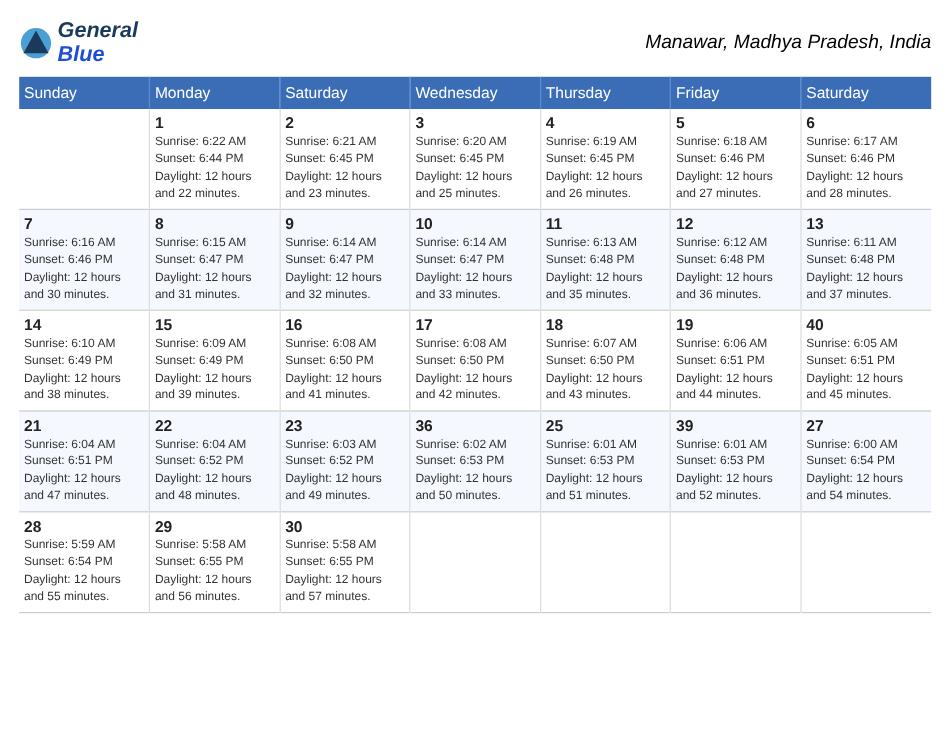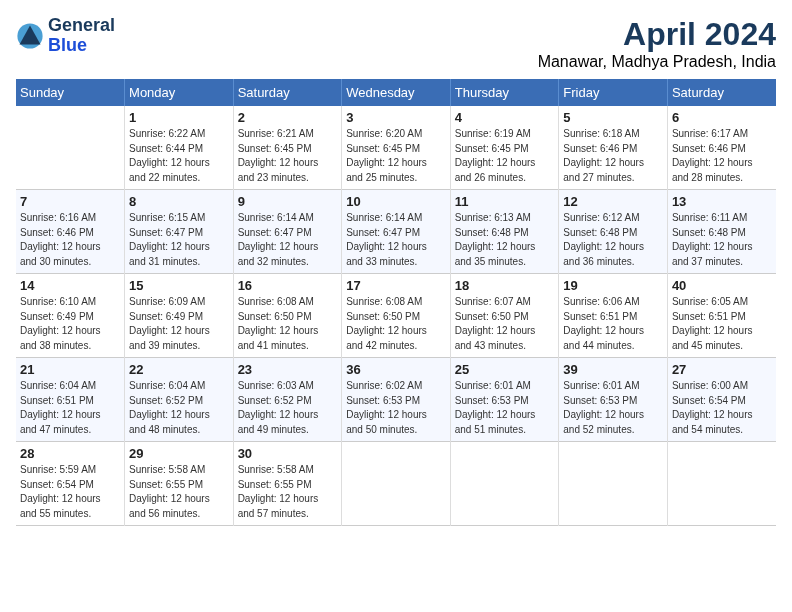--- a/index.html
+++ b/index.html
@@ -6,22 +6,23 @@
     body {
       font-family: Arial, sans-serif;
       background: #fff;
       width: 792px;
       min-height: 612px;
       padding: 16px;
     }
     .header {
       display: flex;
       justify-content: space-between;
-      align-items: flex-start;
+      align-items: center;
       margin-bottom: 8px;
+      font-style: italic;
     }
     .logo {
       display: flex;
       align-items: center;
       gap: 4px;
     }
     .logo-text {
       font-size: 18px;
       font-weight: bold;
       color: #1a3a5c;
@@ -101,21 +102,20 @@
     <svg class="logo-icon" viewBox="0 0 40 40">
       <circle cx="20" cy="20" r="18" fill="#4a9fd4"></circle>
       <polygon points="20,5 35,32 5,32" fill="#1a3a5c"></polygon>
     </svg>
     <div class="logo-text">
       <div>General</div>
       <div><span>Blue</span></div>
     </div>
   </div>
   <div class="title-block">
-    <div class="main-title">April 2024</div>
     <div class="subtitle">Manawar, Madhya Pradesh, India</div>
   </div>
 </div>
 
 <table>
   <thead>
     <tr>
     <th>Sunday</th>
         <th>Monday</th>
         <th>Saturday</th>

